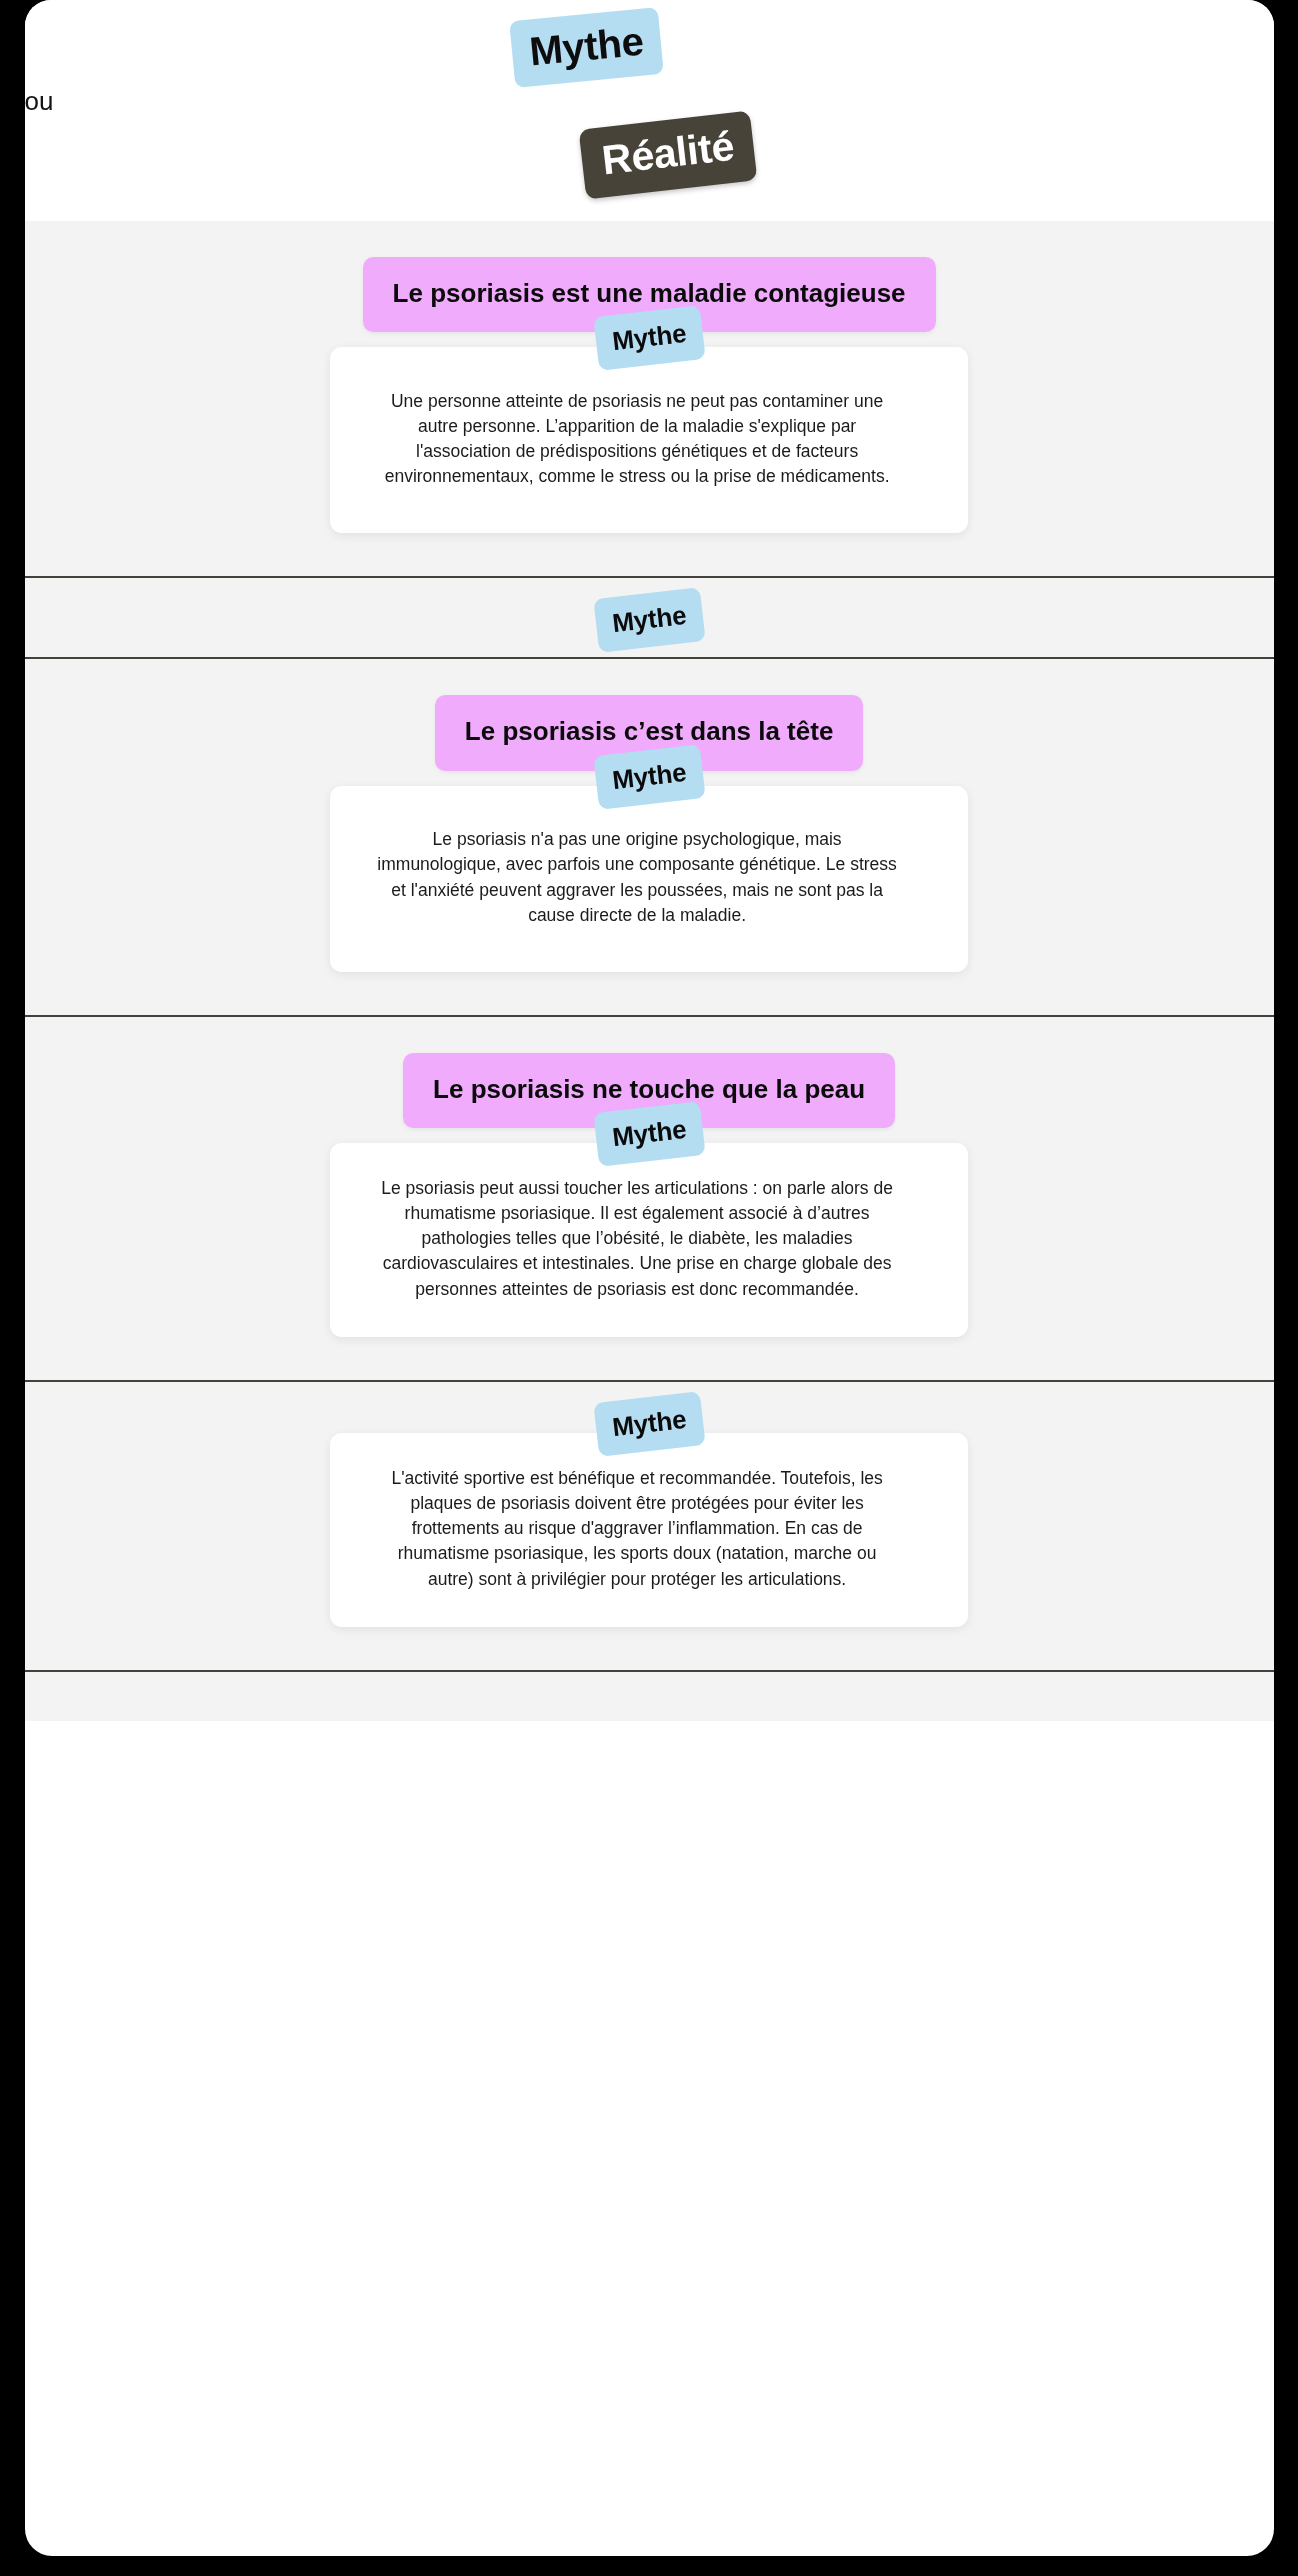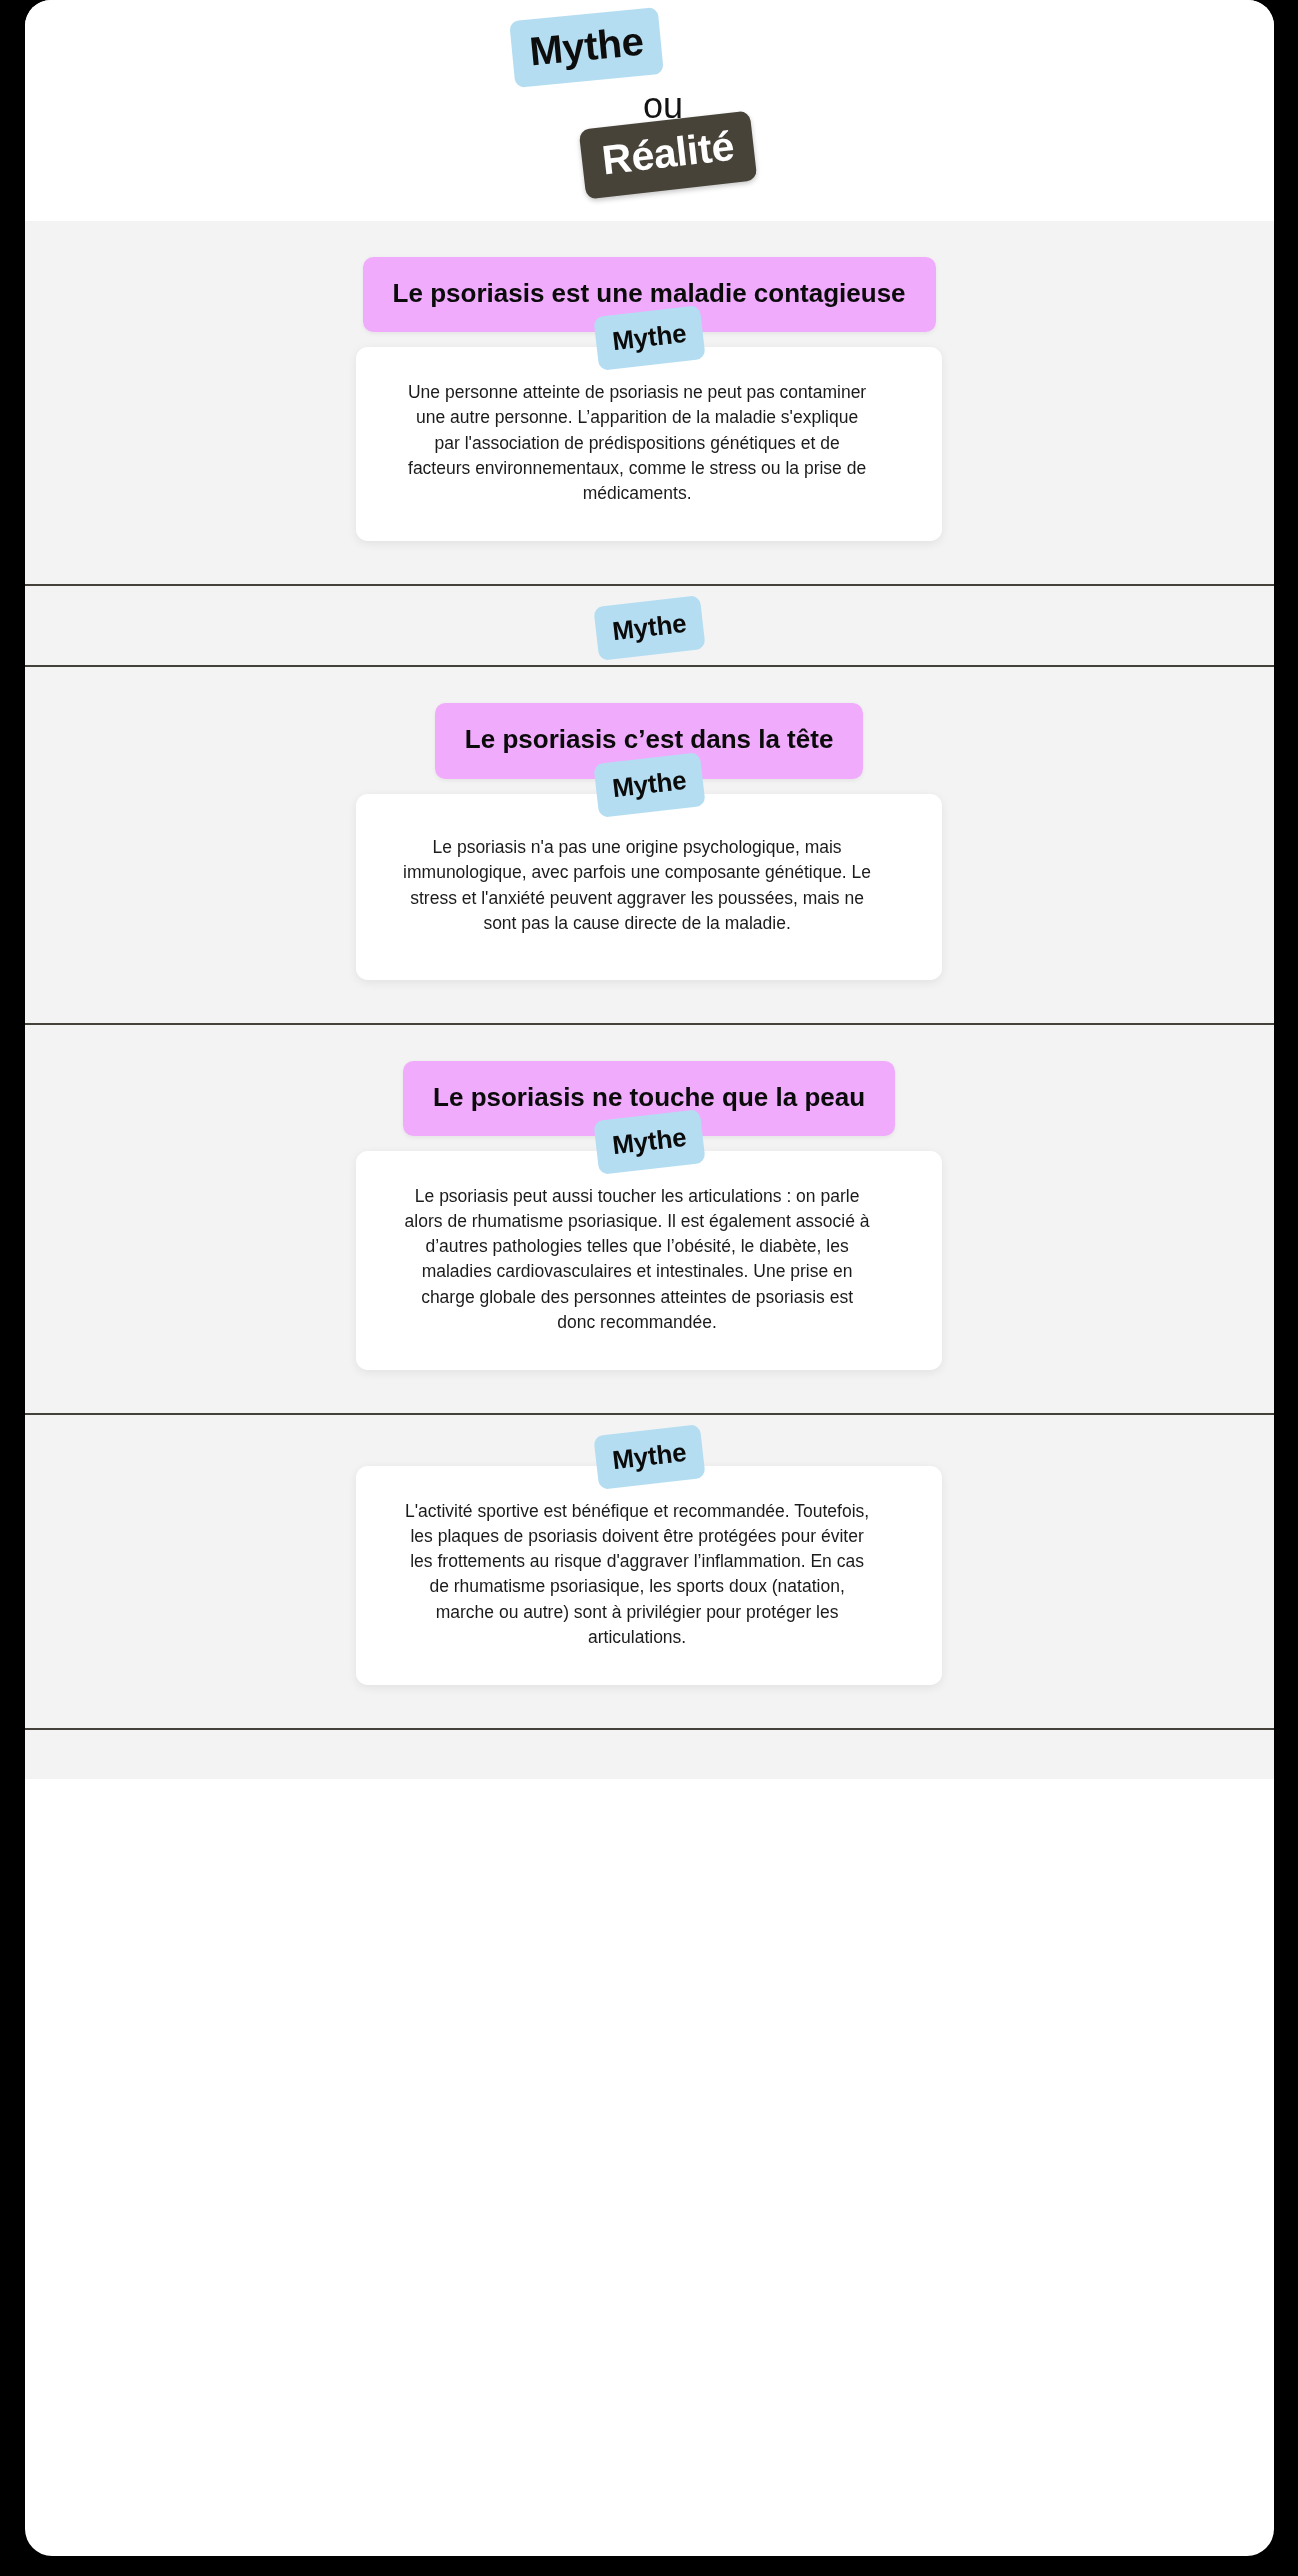--- a/index.html
+++ b/index.html
@@ -62,26 +62,25 @@
     padding: 11.7px 17.5px 15px 17.5px;
     border-radius: 9.4px;
     transform: rotate(-5.5deg);
     white-space: nowrap;
   }
 
   .logo-ou {
     position: absolute;
     left: 0; right: 0;
     top: 83px;
-    text-align: center;
+    text-align: left;
     color: #131313;
-    font-size: 36px;
+    font-size: 26px;
     font-weight: 400;
     line-height: 1;
-    padding-left: 28px;
   }
 
   .badge-realite-main {
     position: absolute;
     left: 557px;
     top: 115px;
     background: #474339;
     color: #ffffff;
     font-size: 41px;
     font-weight: 800;
@@ -154,21 +153,21 @@
   }
 
   
   .explain-row {
     display: flex;
     justify-content: center;
     padding-top: 15px;
   }
   .explain-card {
     background: #ffffff;
-    width: 586px;
+    width: 638px;
     border-radius: 11.7px;
     padding: 33px 70px 35px 46px;
     text-align: center;
     color: #1b1b1b;
     font-size: 17.5px;
     line-height: 1.44;
     font-weight: 400;
     box-shadow: 0 2.9px 9.4px rgba(0,0,0,0.07);
     min-height: 186px;
     display: flex;

